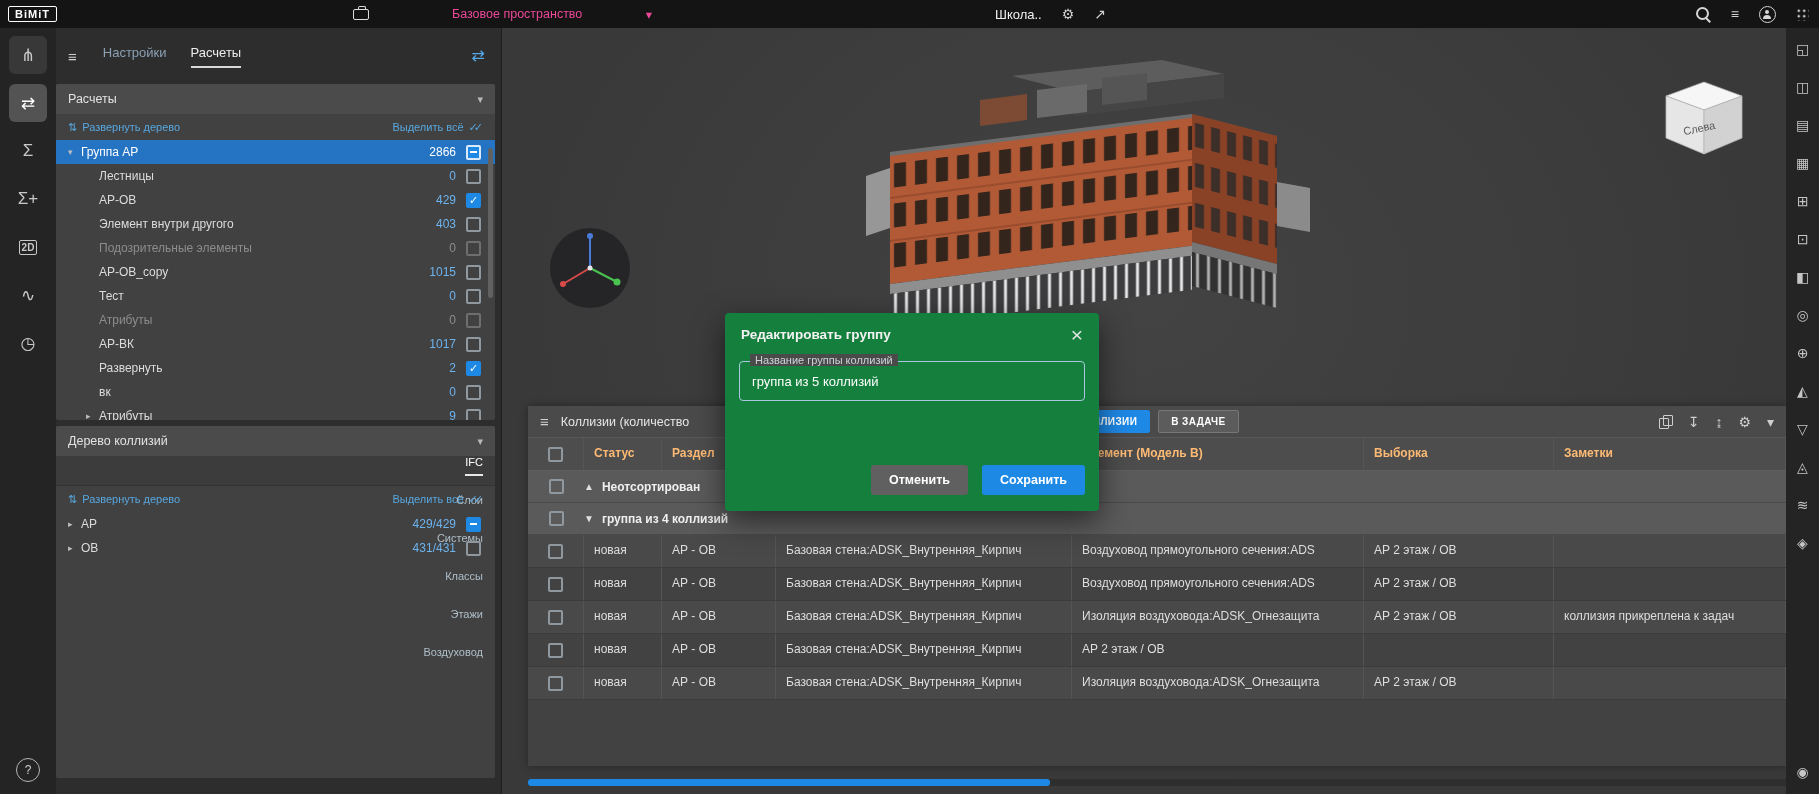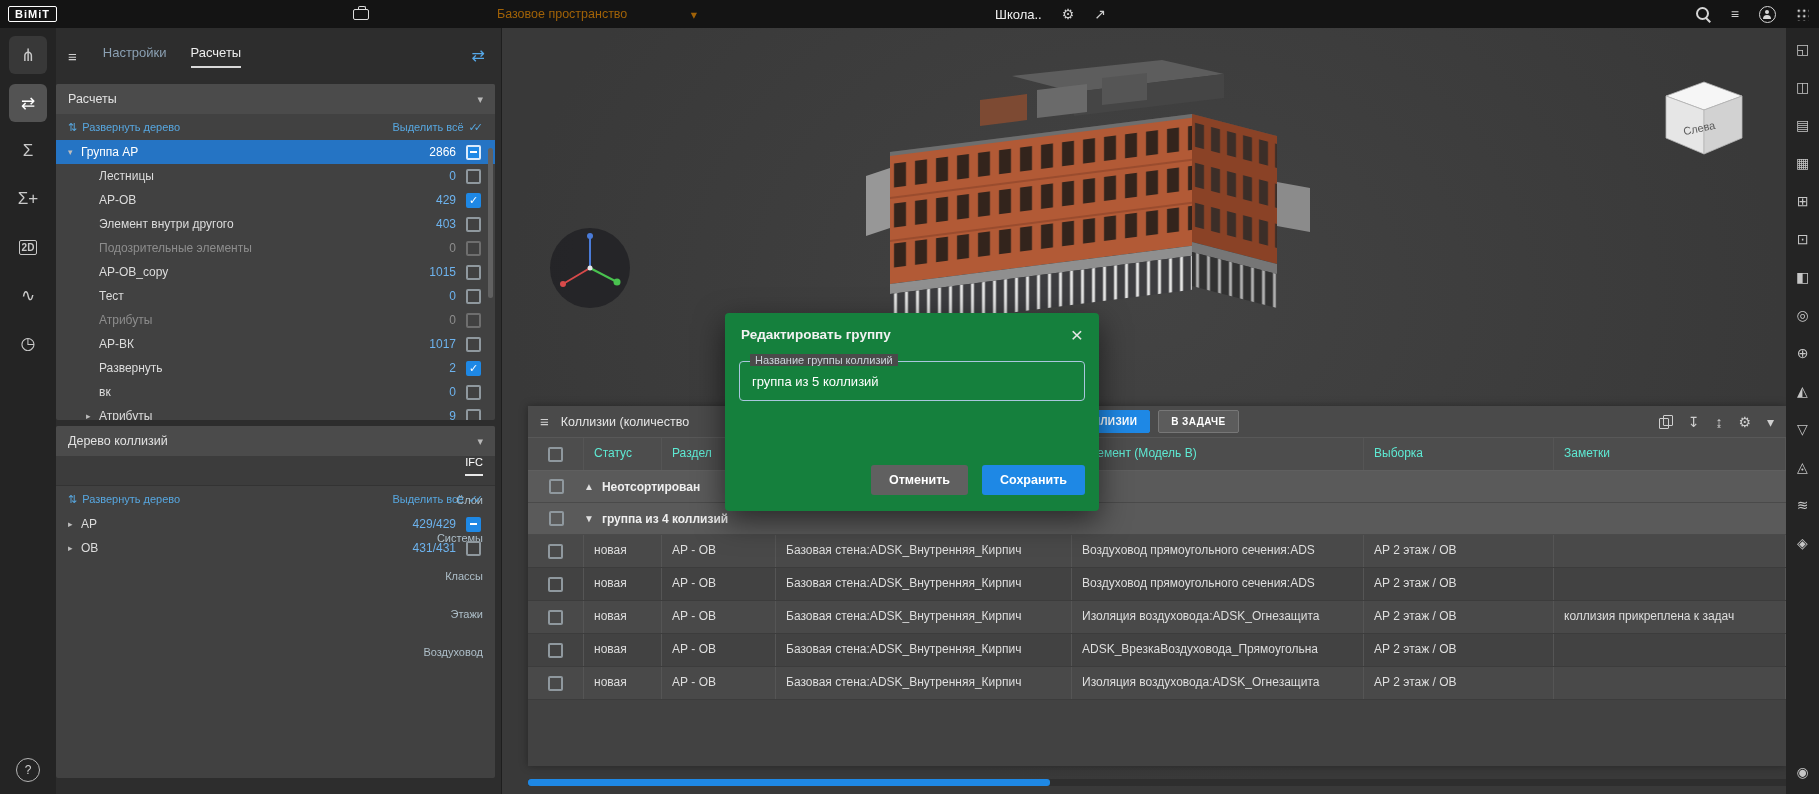--- a/index.html
+++ b/index.html
@@ -9,21 +9,21 @@
 
   
   .topbar{position:relative;height:28px;background:#141414;display:flex;align-items:center;}
   .logo{margin-left:8px;border:1.5px solid #fff;border-radius:2px;padding:1px 6px;
         font-weight:700;font-size:11px;letter-spacing:1px;color:#fff;}
   .tb-icon{display:inline-flex;align-items:center;justify-content:center;color:#cfcfcf;
            font-size:14px;line-height:1;cursor:pointer;}
   .briefcase{position:absolute;left:352px;width:18px;height:14px;}
   .bc-body{width:16px;height:11px;border:1.6px solid #ddd;border-radius:2px;display:block;position:relative;}
   .bc-body::before{content:"";position:absolute;left:3.5px;top:-4px;width:6px;height:3px;border:1.6px solid #ddd;border-bottom:none;border-radius:2px 2px 0 0;}
-  .workspace{position:absolute;left:452px;width:200px;display:flex;justify-content:space-between;align-items:center;color:#a16207;font-size:12.5px;cursor:pointer;margin-left:45px;}
+  .workspace{position:absolute;left:452px;width:200px;display:flex;justify-content:space-between;align-items:center;color:#ec4899;font-size:12.5px;cursor:pointer;}
   .project-group{position:absolute;left:995px;display:flex;align-items:center;gap:20px;}
   .project{color:#f2f2f2;font-size:13px;}
   .tb-right{position:absolute;right:10px;display:flex;align-items:center;gap:20px;}
   .search{position:relative;width:16px;height:16px;}
   .search::before{content:"";position:absolute;left:1px;top:1px;width:9px;height:9px;border:2px solid #d6d6d6;border-radius:50%;}
   .search::after{content:"";position:absolute;left:11px;top:11px;width:6px;height:2px;background:#d6d6d6;transform:rotate(45deg);transform-origin:left center;}
   .avatar{position:relative;width:17px;height:17px;border:1.5px solid #d6d6d6;border-radius:50%;}
   .avatar .head{position:absolute;left:5px;top:3px;width:4px;height:4px;border-radius:50%;background:#d6d6d6;}
   .avatar .body{position:absolute;left:3px;top:8.5px;width:8px;height:4px;border-radius:4px 4px 0 0;background:#d6d6d6;}
   .grid9{width:13px;height:13px;background-image:radial-gradient(#d0d0d0 1.3px, transparent 1.5px);background-size:5.5px 5.5px;}
@@ -105,21 +105,21 @@
         padding:5px 12px;cursor:pointer;font-family:inherit;background:#5c5c5c;border:1px solid #777;}
   .pill.blue{background:#1e88e5;border-color:#1e88e5;}
   .tbar-icons{margin-left:auto;display:flex;align-items:center;gap:16px;color:#cfcfcf;}
   .copy-ic{position:relative;width:13px;height:13px;}
   .copy-ic::before{content:"";position:absolute;left:0;top:3px;width:8px;height:9px;border:1.4px solid #cfcfcf;border-radius:1px;background:#4a4a4a;}
   .copy-ic::after{content:"";position:absolute;left:4px;top:0;width:8px;height:9px;border:1.4px solid #cfcfcf;border-radius:1px;}
 
   .t-grid{display:grid;grid-template-columns:56px 78px 114px 296px 292px 190px 1fr;align-items:stretch;flex:none;}
   .t-head{background:#4d4d4d;border-bottom:1px solid #5f5f5f;}
   .t-cell{padding:0 10px;line-height:31px;height:32px;white-space:nowrap;overflow:hidden;border-right:1px solid #555;}
-  .th{font-weight:400;color:#5eead4;font-size:12px;cursor:pointer;}
+  .th{font-weight:700;color:#fdba74;font-size:12px;cursor:pointer;}
   .cbc{display:flex;align-items:center;justify-content:center;padding:0;}
   .t-body{flex:1;overflow:hidden;background:#424242;}
   .g-row{height:32px;background:#5a5a5a;border-bottom:1px solid #4a4a4a;display:flex;align-items:center;cursor:pointer;}
   .g-row .cbc{width:56px;flex:none;height:100%;}
   .g-caret{color:#e0e0e0;font-size:10px;margin-right:8px;}
   .g-label{font-weight:700;color:#efefef;}
   .t-row{cursor:pointer;border-bottom:1px solid #3c3c3c;}
   .r-wrap .t-row:nth-of-type(odd){background:#494949;}
   .r-wrap .t-row:nth-of-type(even){background:#424242;}
 
@@ -534,21 +534,20 @@
                 <div class="t-cell">коллизия прикреплена к задач</div>
               </div>
 
               <div class="t-grid t-row">
                 <div class="t-cell cbc">
                   <span class="cb"></span>
                 </div>
                 <div class="t-cell">новая</div>
                 <div class="t-cell">АР - ОВ</div>
                 <div class="t-cell">Базовая стена:ADSK_Внутренняя_Кирпич</div>
-                <div class="t-cell">ADSK_ВрезкаВоздуховода_Прямоугольна</div>
                 <div class="t-cell">АР 2 этаж / ОВ</div>
                 <div class="t-cell"></div>
               </div>
 
               <div class="t-grid t-row">
                 <div class="t-cell cbc">
                   <span class="cb"></span>
                 </div>
                 <div class="t-cell">новая</div>
                 <div class="t-cell">АР - ОВ</div>

